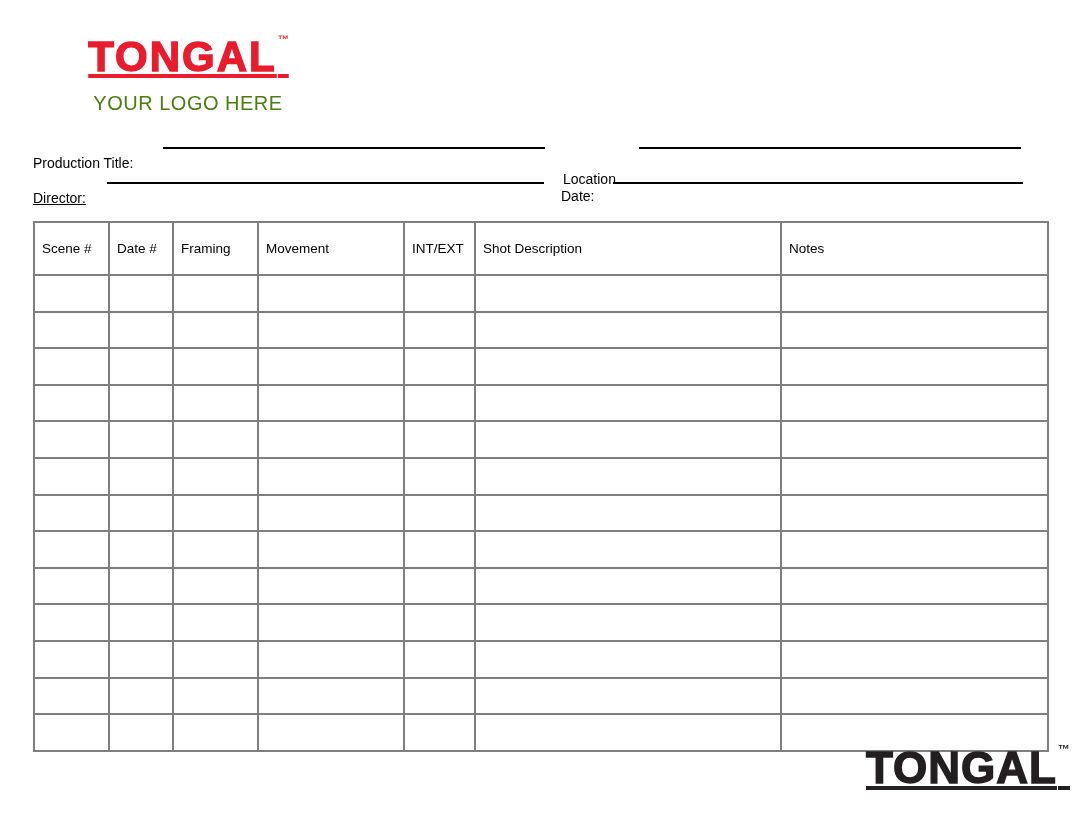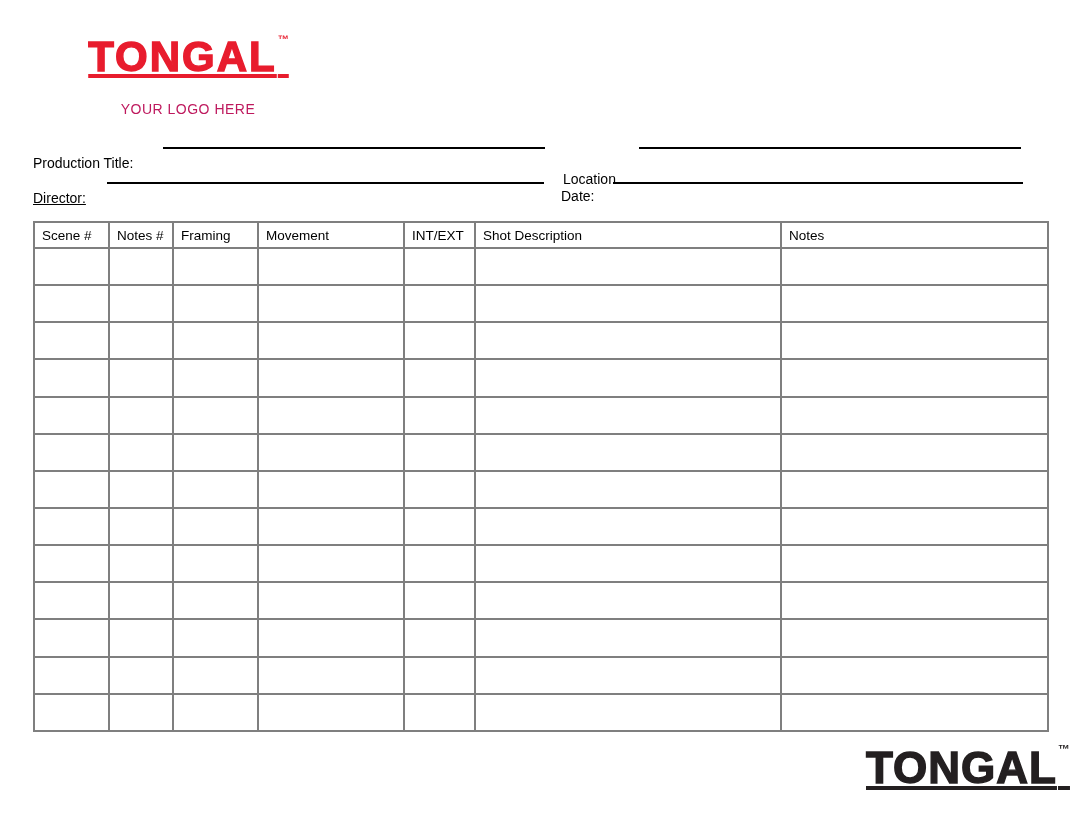--- a/index.html
+++ b/index.html
@@ -31,23 +31,23 @@
   .logo-dark { color: #231f20; }
   .tm {
     font-size: 11px;
     font-weight: bold;
     letter-spacing: 0;
     -webkit-text-stroke: 0;
     vertical-align: top;
     position: relative; top: -2px; left: 1px;
   }
   .tagline {
-    margin-top: 23px;
-    color: #be185d;
-    font-size: 14px;
+    margin-top: 14px;
+    color: #4d7c0f;
+    font-size: 20px;
     letter-spacing: 0.5px;
     white-space: nowrap;
   }
 
   
   .doc-title {
     position: absolute; left: 604px; top: 50px;
     font-size: 35px; font-weight: normal;
     letter-spacing: 1px;
     white-space: nowrap;
@@ -84,21 +84,21 @@
   .shot-table th, .shot-table td {
     border: 2px solid #7f7f7f;
     padding: 0 0 0 7px;
     font-size: 13.5px;
     font-weight: normal;
     text-align: left;
     vertical-align: middle;
     white-space: nowrap;
     overflow: hidden;
   }
-  .shot-table thead tr { height: 26px; margin-top: 8px; }
+  .shot-table thead tr { height: 53px; margin-top: 8px; }
   .shot-table tbody tr { height: 36.6px; }
 
   
   .brand-bottom {
     position: absolute; left: 866px; top: 746px;
     white-space: nowrap;
   }
   .brand-bottom .logo-word { font-size: 44px; letter-spacing: 1px; }
   .brand-bottom .tm { font-size: 12px; top: -3px; }
 </style>
@@ -131,21 +131,21 @@
         <col style="width: 64px;">
         <col style="width: 85px;">
         <col style="width: 146px;">
         <col style="width: 71px;">
         <col style="width: 306px;">
         <col style="width: 267px;">
       </colgroup>
     <thead>
         <tr>
           <th>Scene #</th>
-          <th>Notes #</th>
+          <th>Date #</th>
           <th>Framing</th>
           <th>Movement</th>
           <th>INT/EXT</th>
           <th>Shot Description</th>
           <th>Notes</th>
         </tr>
       </thead>
     <tbody>
         <tr>
           <td></td>

